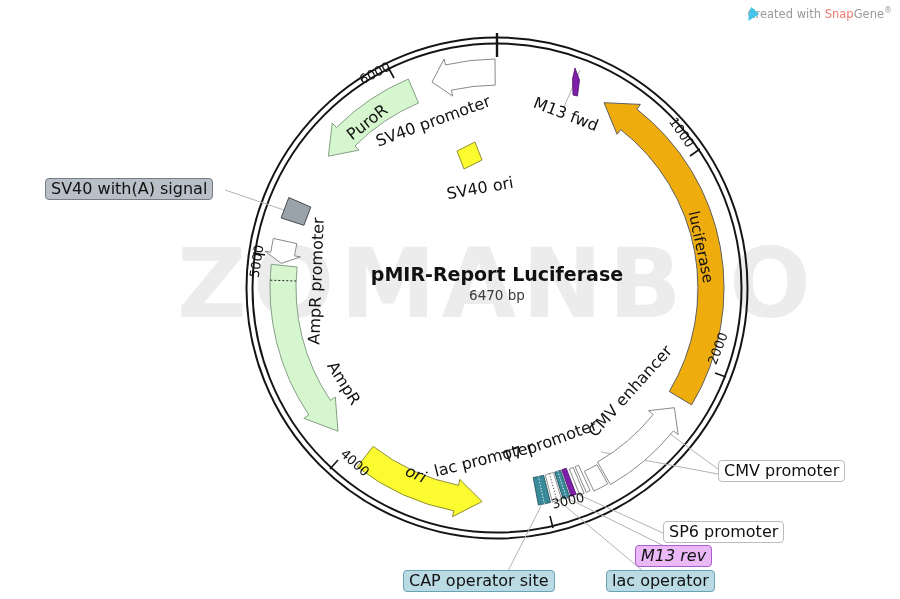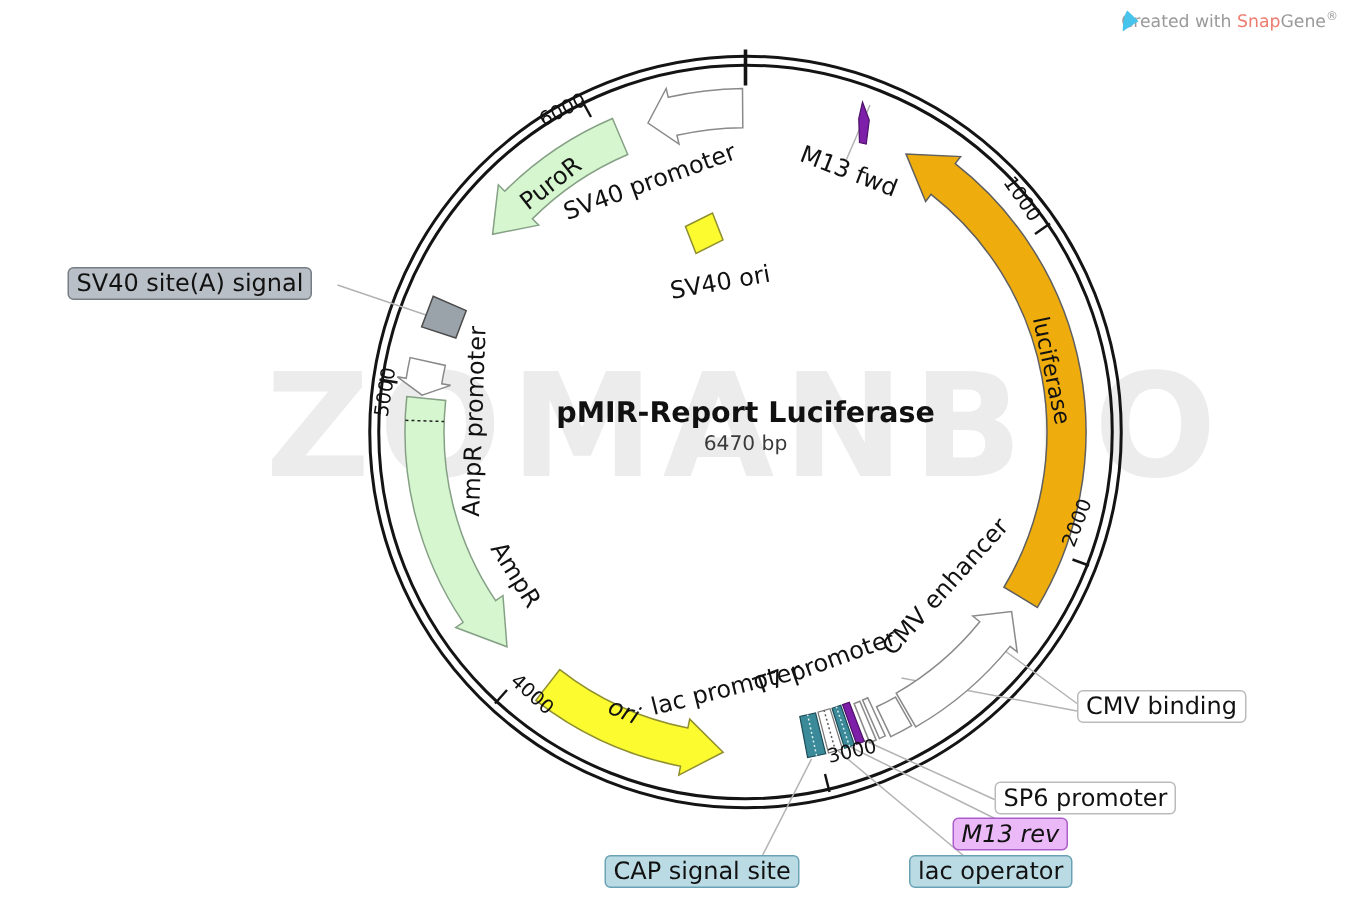--- a/index.html
+++ b/index.html
@@ -120,26 +120,26 @@
     <text class="ftext" transform="translate(344,383) rotate(58)" text-anchor="middle" dominant-baseline="central">AmpR</text>
     <text class="ftext-i" transform="translate(416,474) rotate(23)" text-anchor="middle" dominant-baseline="central">ori</text>
     <text class="ftext" transform="translate(484,459) rotate(-14)" text-anchor="middle" dominant-baseline="central">lac promoter</text>
     <text class="ftext" transform="translate(550,441) rotate(-20)" text-anchor="middle" dominant-baseline="central">T7 promoter</text>
     <text class="ftext" transform="translate(630,391) rotate(-48)" text-anchor="middle" dominant-baseline="central">CMV enhancer</text>
 
     <text class="ptitle" x="497" y="281" text-anchor="middle">pMIR-Report Luciferase</text>
     <text class="psize" x="497" y="300" text-anchor="middle">6470 bp</text>
   </svg>
 
-  <div class="callout co-gray" style="left:45px;top:178px;">SV40 site(A) signal</div>
-  <div class="callout co-white" style="left:718px;top:460px;">CMV binding</div>
+  <div class="callout co-gray" style="left:45px;top:178px;">SV40 with(A) signal</div>
+  <div class="callout co-white" style="left:718px;top:460px;">CMV promoter</div>
   <div class="callout co-white" style="left:663px;top:521px;">SP6 promoter</div>
   <div class="callout co-pink" style="left:635px;top:545px;">M13 rev</div>
   <div class="callout co-cyan" style="left:606px;top:570px;">lac operator</div>
-  <div class="callout co-cyan" style="left:403px;top:570px;">CAP signal site</div>
+  <div class="callout co-cyan" style="left:403px;top:570px;">CAP operator site</div>
 
   <div class="credit">
     <svg width="13" height="16" viewBox="0 0 13 16">
       <path d="M1.5,15 C1.5,7.5 3,3 4.5,1 L12,8.2 C8.8,10.2 4.8,12.6 1.5,15 Z" fill="#47C4EC"></path>
     </svg>
     <span><span>Created with</span>
       <span class="snap">Snap</span><span>Gene</span><sup>®</sup></span>
   </div>
 </div>
 

